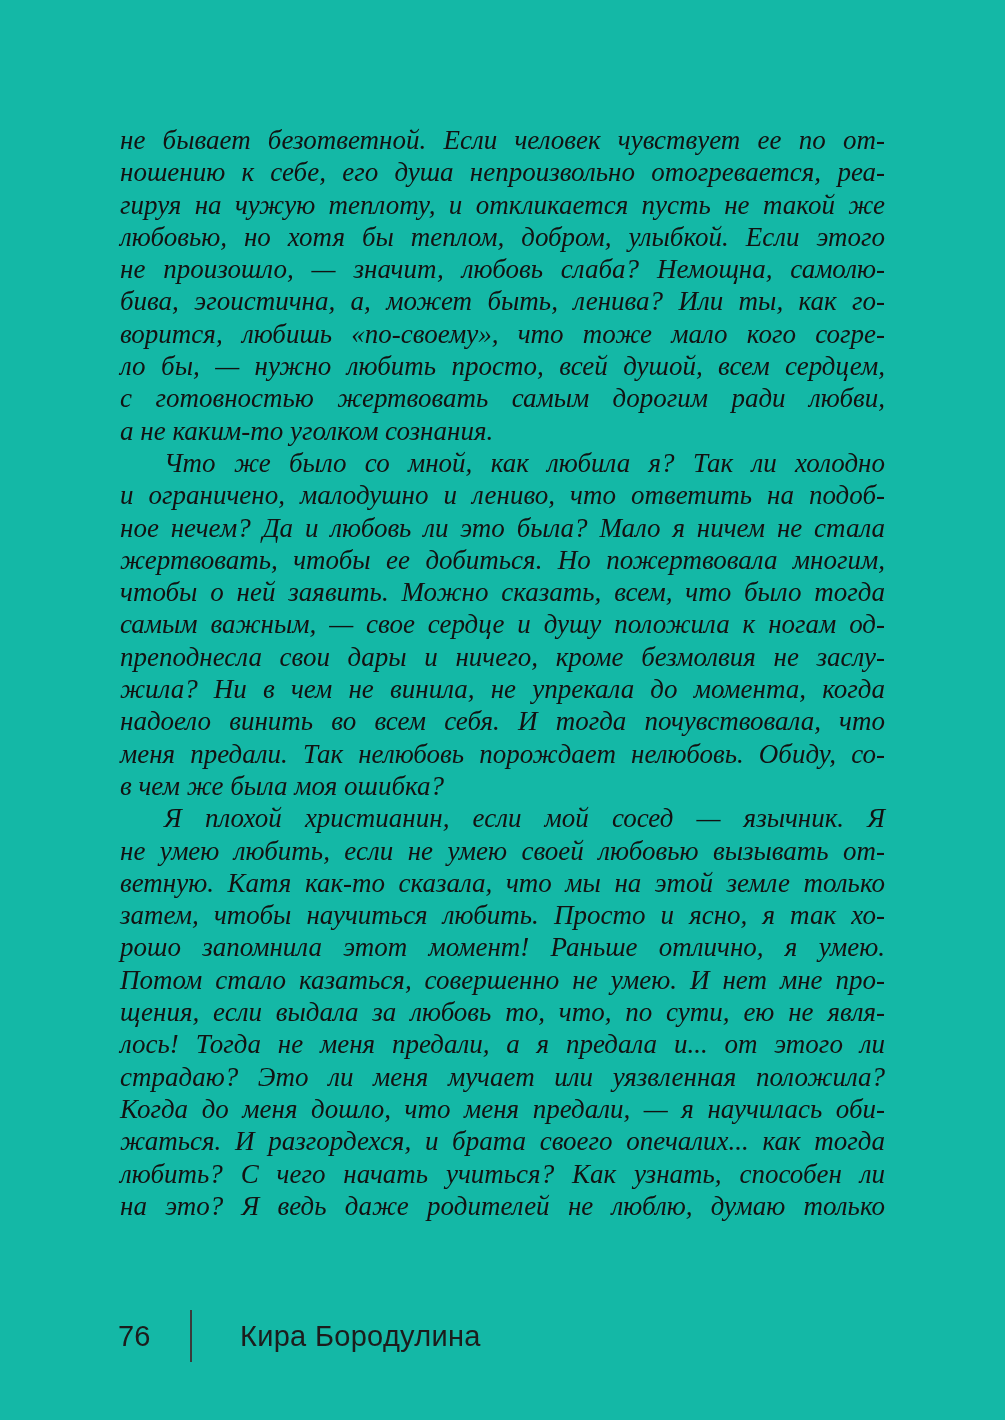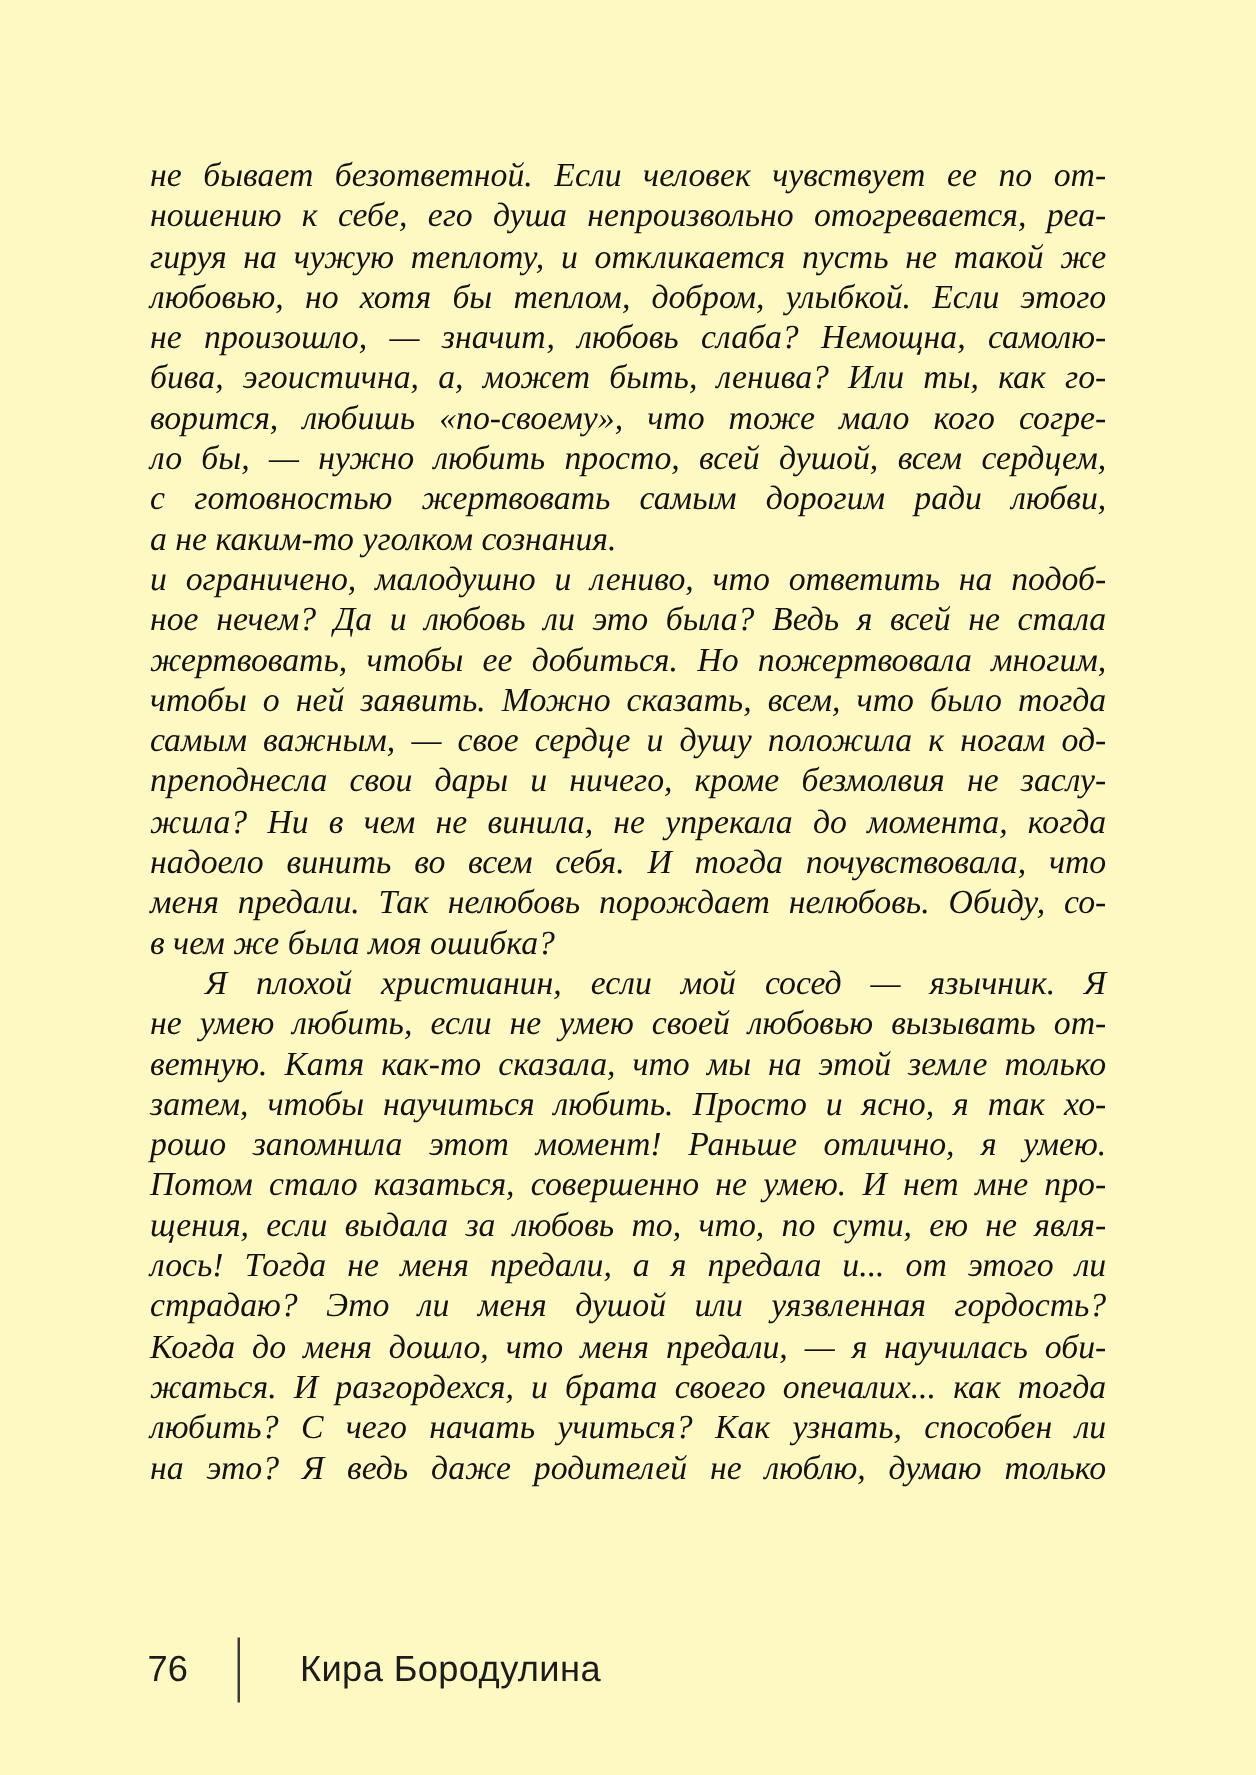--- a/index.html
+++ b/index.html
@@ -9,21 +9,21 @@
   body {
     width: 1005px;
     height: 1420px;
     background: #ffffff;
     position: relative;
     overflow: hidden;
   }
   .page {
     position: absolute;
     inset: 0;
-    background: #fef9c3;
+    background: #14b8a6;
   }
   .text-block {
     position: absolute;
     left: 120px;
     top: 124px;
     width: 765px;
     font-family: "Liberation Serif", "DejaVu Serif", serif;
     font-style: italic;
     font-size: 27px;
     line-height: 32.3px;
@@ -85,41 +85,42 @@
         <div class="line">гируя на чужую теплоту, и откликается пусть не такой же</div>
         <div class="line">любовью, но хотя бы теплом, добром, улыбкой. Если этого</div>
         <div class="line">не произошло, — значит, любовь слаба? Немощна, самолю-</div>
         <div class="line">бива, эгоистична, а, может быть, ленива? Или ты, как го-</div>
         <div class="line">ворится, любишь «по-своему», что тоже мало кого согре-</div>
         <div class="line">ло бы, — нужно любить просто, всей душой, всем сердцем,</div>
         <div class="line">с готовностью жертвовать самым дорогим ради любви,</div>
         <div class="line last">а не каким-то уголком сознания.</div>
       </div>
       <div class="paragraph">
+        <div class="line indent">Что же было со мной, как любила я? Так ли холодно</div>
         <div class="line">и ограничено, малодушно и лениво, что ответить на подоб-</div>
-        <div class="line">ное нечем? Да и любовь ли это была? Ведь я всей не стала</div>
+        <div class="line">ное нечем? Да и любовь ли это была? Мало я ничем не стала</div>
         <div class="line">жертвовать, чтобы ее добиться. Но пожертвовала многим,</div>
         <div class="line">чтобы о ней заявить. Можно сказать, всем, что было тогда</div>
         <div class="line">самым важным, — свое сердце и душу положила к ногам од-</div>
         <div class="line">преподнесла свои дары и ничего, кроме безмолвия не заслу-</div>
         <div class="line">жила? Ни в чем не винила, не упрекала до момента, когда</div>
         <div class="line">надоело винить во всем себя. И тогда почувствовала, что</div>
         <div class="line">меня предали. Так нелюбовь порождает нелюбовь. Обиду, со-</div>
         <div class="line last">в чем же была моя ошибка?</div>
       </div>
       <div class="paragraph">
         <div class="line indent">Я плохой христианин, если мой сосед — язычник. Я</div>
         <div class="line">не умею любить, если не умею своей любовью вызывать от-</div>
         <div class="line">ветную. Катя как-то сказала, что мы на этой земле только</div>
         <div class="line">затем, чтобы научиться любить. Просто и ясно, я так хо-</div>
         <div class="line">рошо запомнила этот момент! Раньше отлично, я умею.</div>
         <div class="line">Потом стало казаться, совершенно не умею. И нет мне про-</div>
         <div class="line">щения, если выдала за любовь то, что, по сути, ею не явля-</div>
         <div class="line">лось! Тогда не меня предали, а я предала и... от этого ли</div>
-        <div class="line">страдаю? Это ли меня душой или уязвленная гордость?</div>
+        <div class="line">страдаю? Это ли меня мучает или уязвленная положила?</div>
         <div class="line">Когда до меня дошло, что меня предали, — я научилась оби-</div>
         <div class="line">жаться. И разгордехся, и брата своего опечалих... как тогда</div>
         <div class="line">любить? С чего начать учиться? Как узнать, способен ли</div>
         <div class="line">на это? Я ведь даже родителей не люблю, думаю только</div>
       </div>
     </div>
 
   <div class="footer">
     <div class="page-number">76</div>
     <div class="footer-divider"></div>

